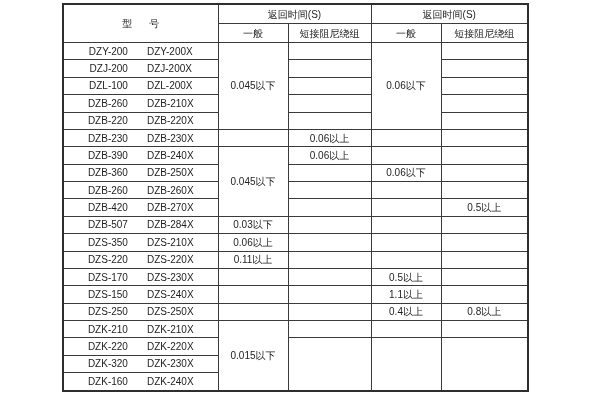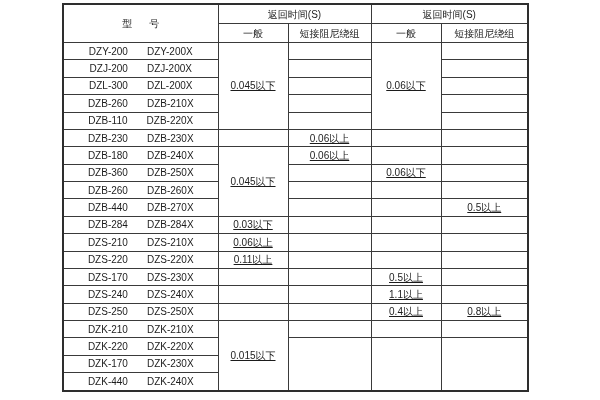--- a/index.html
+++ b/index.html
@@ -25,21 +25,21 @@
     vertical-align:middle;
     font-weight:normal;
     font-size:10px;
     line-height:1.1;
     overflow:hidden;
     white-space:nowrap;
   }
   .spec thead th{height:18px;}
   .spec th.model-hdr{letter-spacing:7px;text-indent:7px;}
   .mpair{display:flex;justify-content:center;gap:19px;}
-  .val{font-size:9.5px;text-decoration:underline;}
+  .val{font-size:9.5px;}
   col.c-model{width:155px;}
   col.c-ag{width:70px;}
   col.c-ad{width:83px;}
   col.c-rg{width:70px;}
   col.c-rd{width:87px;}
 </style>
 </head>
 <body>
 
 <div class="page">
@@ -83,41 +83,41 @@
               <span>DZJ-200</span>
               <span>DZJ-200X</span>
             </div>
           </td>
         <td></td>
         <td></td>
       </tr>
       <tr>
         <td>
             <div class="mpair">
-              <span>DZL-300</span>
+              <span>DZL-100</span>
               <span>DZL-200X</span>
             </div>
           </td>
         <td></td>
         <td></td>
       </tr>
       <tr>
         <td>
             <div class="mpair">
               <span>DZB-260</span>
               <span>DZB-210X</span>
             </div>
           </td>
         <td></td>
         <td></td>
       </tr>
       <tr>
         <td>
             <div class="mpair">
-              <span>DZB-110</span>
+              <span>DZB-220</span>
               <span>DZB-220X</span>
             </div>
           </td>
         <td></td>
         <td></td>
       </tr>
       <tr>
         <td>
             <div class="mpair">
               <span>DZB-230</span>
@@ -125,21 +125,21 @@
             </div>
           </td>
         <td></td>
         <td class="val">0.06以上</td>
         <td></td>
         <td></td>
       </tr>
       <tr>
         <td>
             <div class="mpair">
-              <span>DZB-180</span>
+              <span>DZB-390</span>
               <span>DZB-240X</span>
             </div>
           </td>
         <td rowspan="4" class="val">0.045以下</td>
         <td class="val">0.06以上</td>
         <td></td>
         <td></td>
       </tr>
       <tr>
         <td>
@@ -159,44 +159,44 @@
               <span>DZB-260X</span>
             </div>
           </td>
         <td></td>
         <td></td>
         <td></td>
       </tr>
       <tr>
         <td>
             <div class="mpair">
-              <span>DZB-440</span>
+              <span>DZB-420</span>
               <span>DZB-270X</span>
             </div>
           </td>
         <td></td>
         <td></td>
         <td class="val">0.5以上</td>
       </tr>
       <tr>
         <td>
             <div class="mpair">
-              <span>DZB-284</span>
+              <span>DZB-507</span>
               <span>DZB-284X</span>
             </div>
           </td>
         <td class="val">0.03以下</td>
         <td></td>
         <td></td>
         <td></td>
       </tr>
       <tr>
         <td>
             <div class="mpair">
-              <span>DZS-210</span>
+              <span>DZS-350</span>
               <span>DZS-210X</span>
             </div>
           </td>
         <td class="val">0.06以上</td>
         <td></td>
         <td></td>
         <td></td>
       </tr>
       <tr>
         <td>
@@ -218,21 +218,21 @@
             </div>
           </td>
         <td></td>
         <td></td>
         <td class="val">0.5以上</td>
         <td></td>
       </tr>
       <tr>
         <td>
             <div class="mpair">
-              <span>DZS-240</span>
+              <span>DZS-150</span>
               <span>DZS-240X</span>
             </div>
           </td>
         <td></td>
         <td></td>
         <td class="val">1.1以上</td>
         <td></td>
       </tr>
       <tr>
         <td>
@@ -265,28 +265,28 @@
               <span>DZK-220X</span>
             </div>
           </td>
         <td rowspan="3"></td>
         <td rowspan="3"></td>
         <td rowspan="3"></td>
       </tr>
       <tr>
         <td>
             <div class="mpair">
-              <span>DZK-170</span>
+              <span>DZK-320</span>
               <span>DZK-230X</span>
             </div>
           </td>
       </tr>
       <tr>
         <td>
             <div class="mpair">
-              <span>DZK-440</span>
+              <span>DZK-160</span>
               <span>DZK-240X</span>
             </div>
           </td>
       </tr>
     </tbody>
   </table>
 </div>
 
 </body></html>

